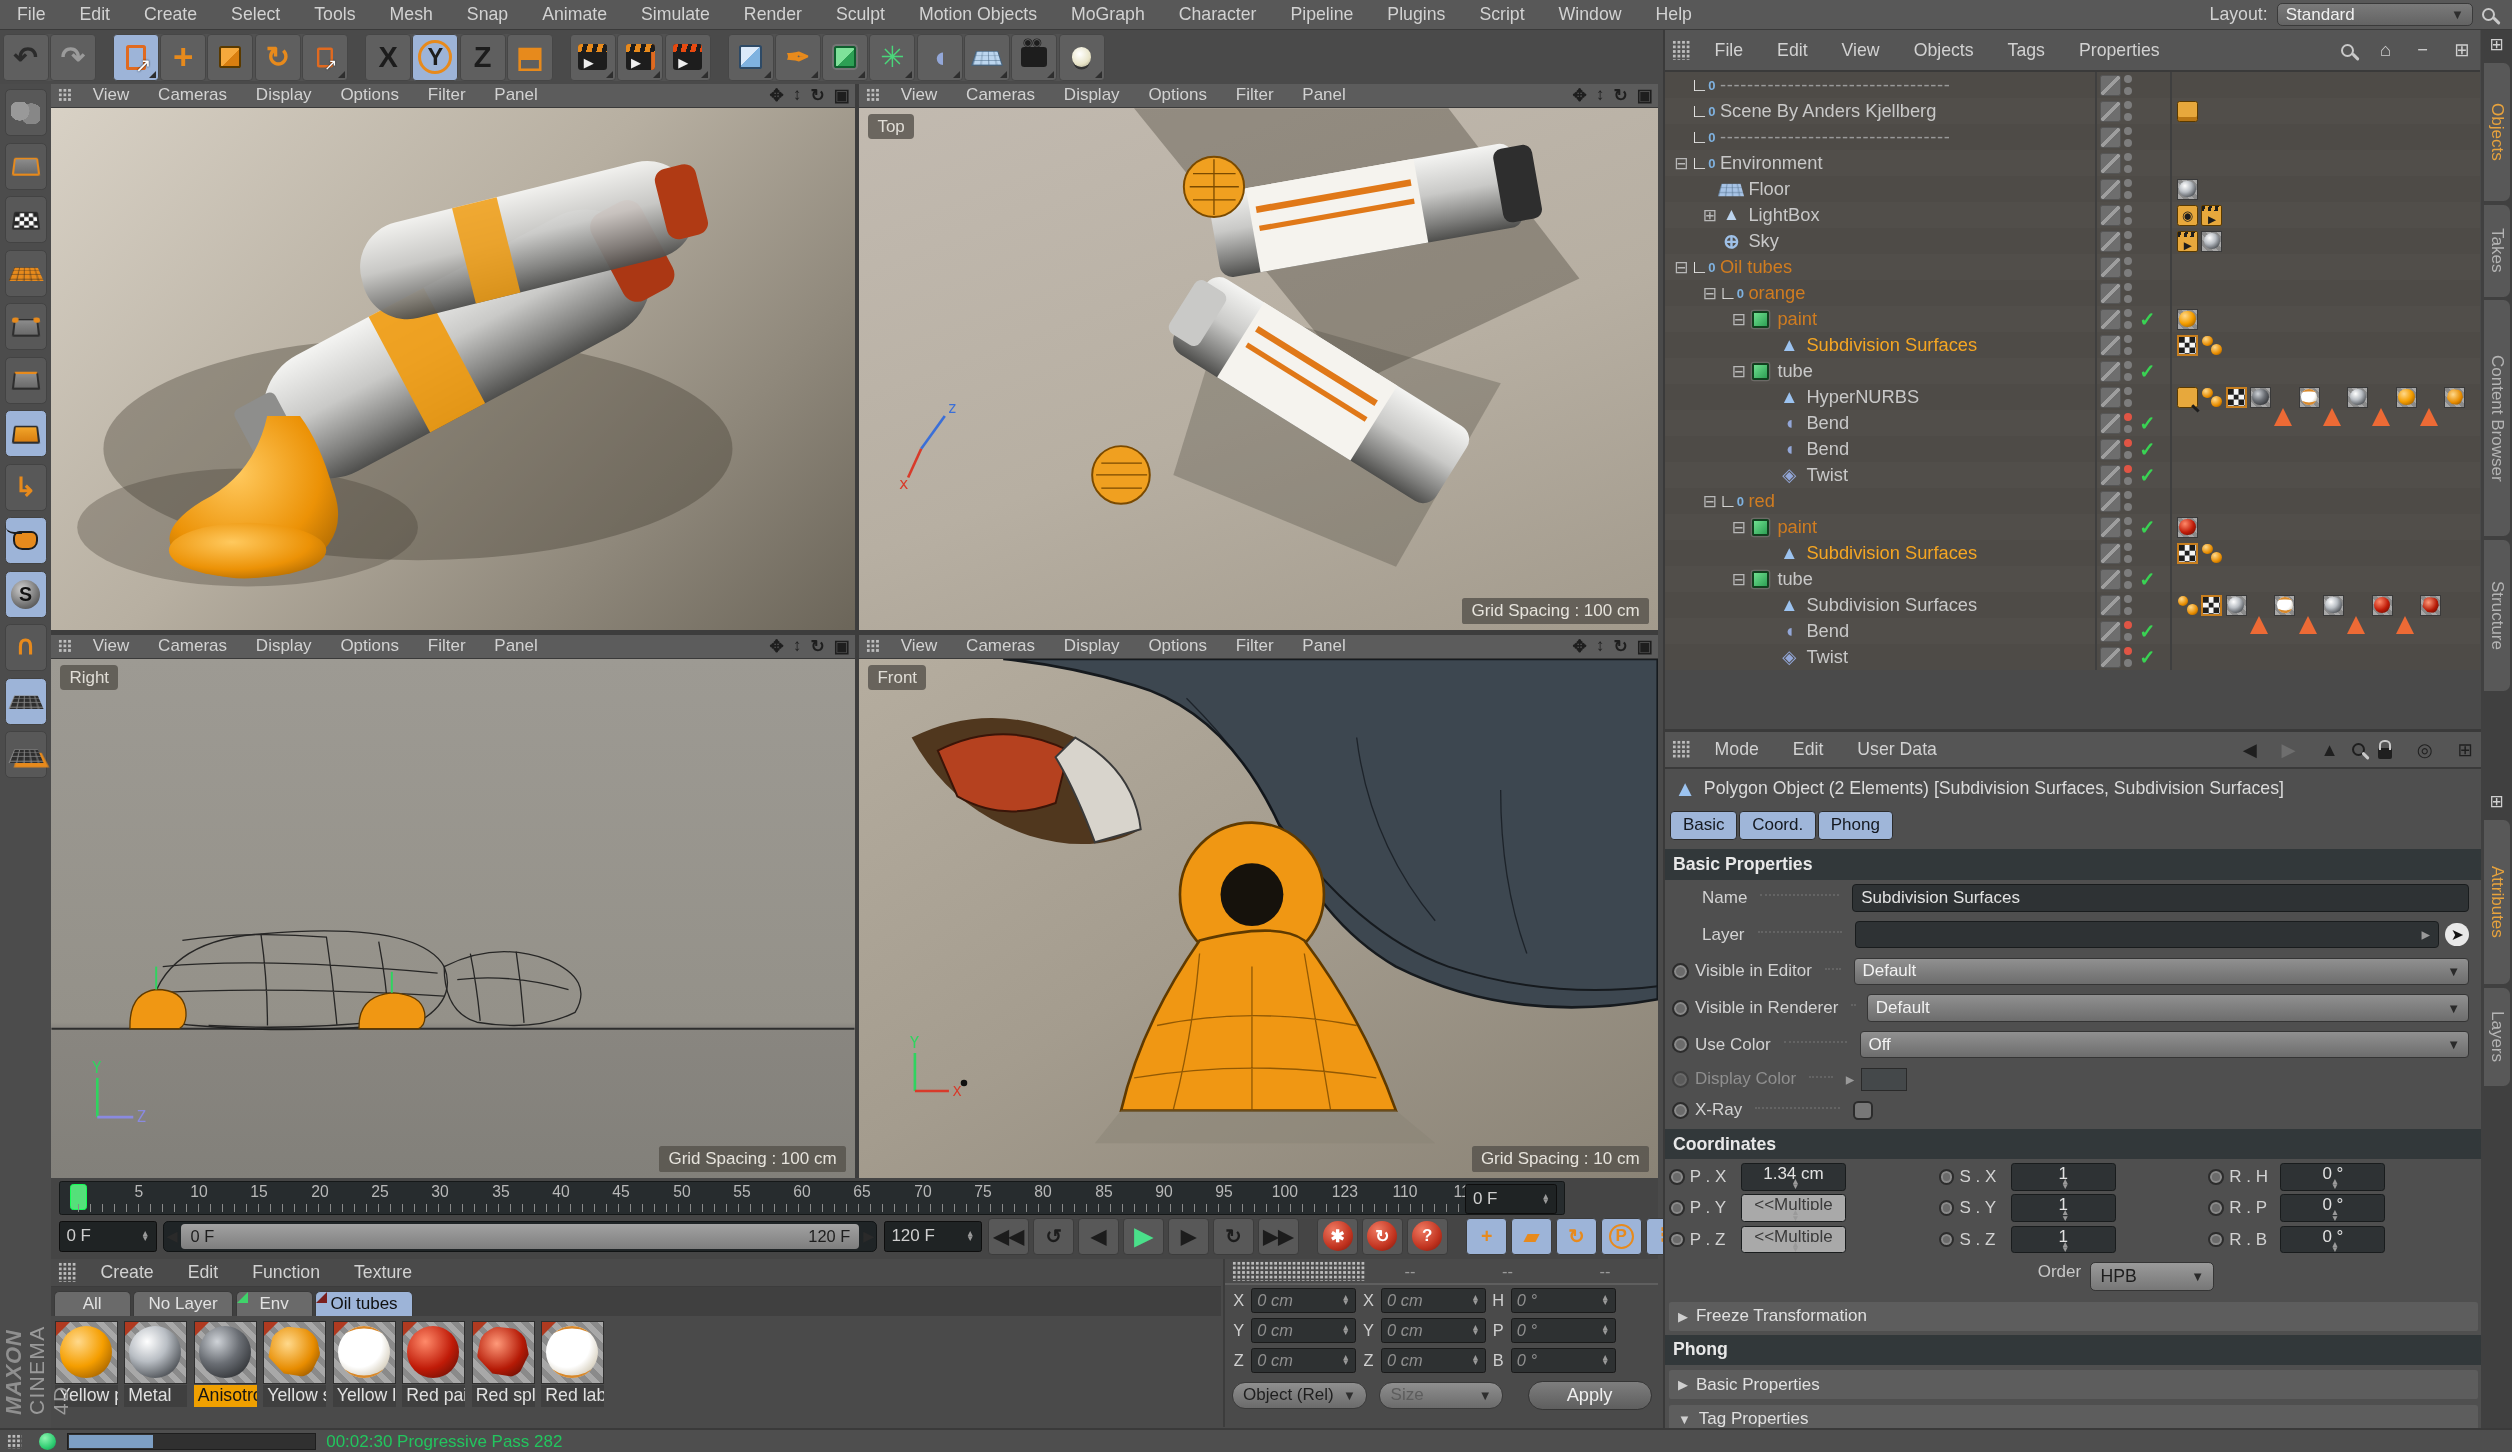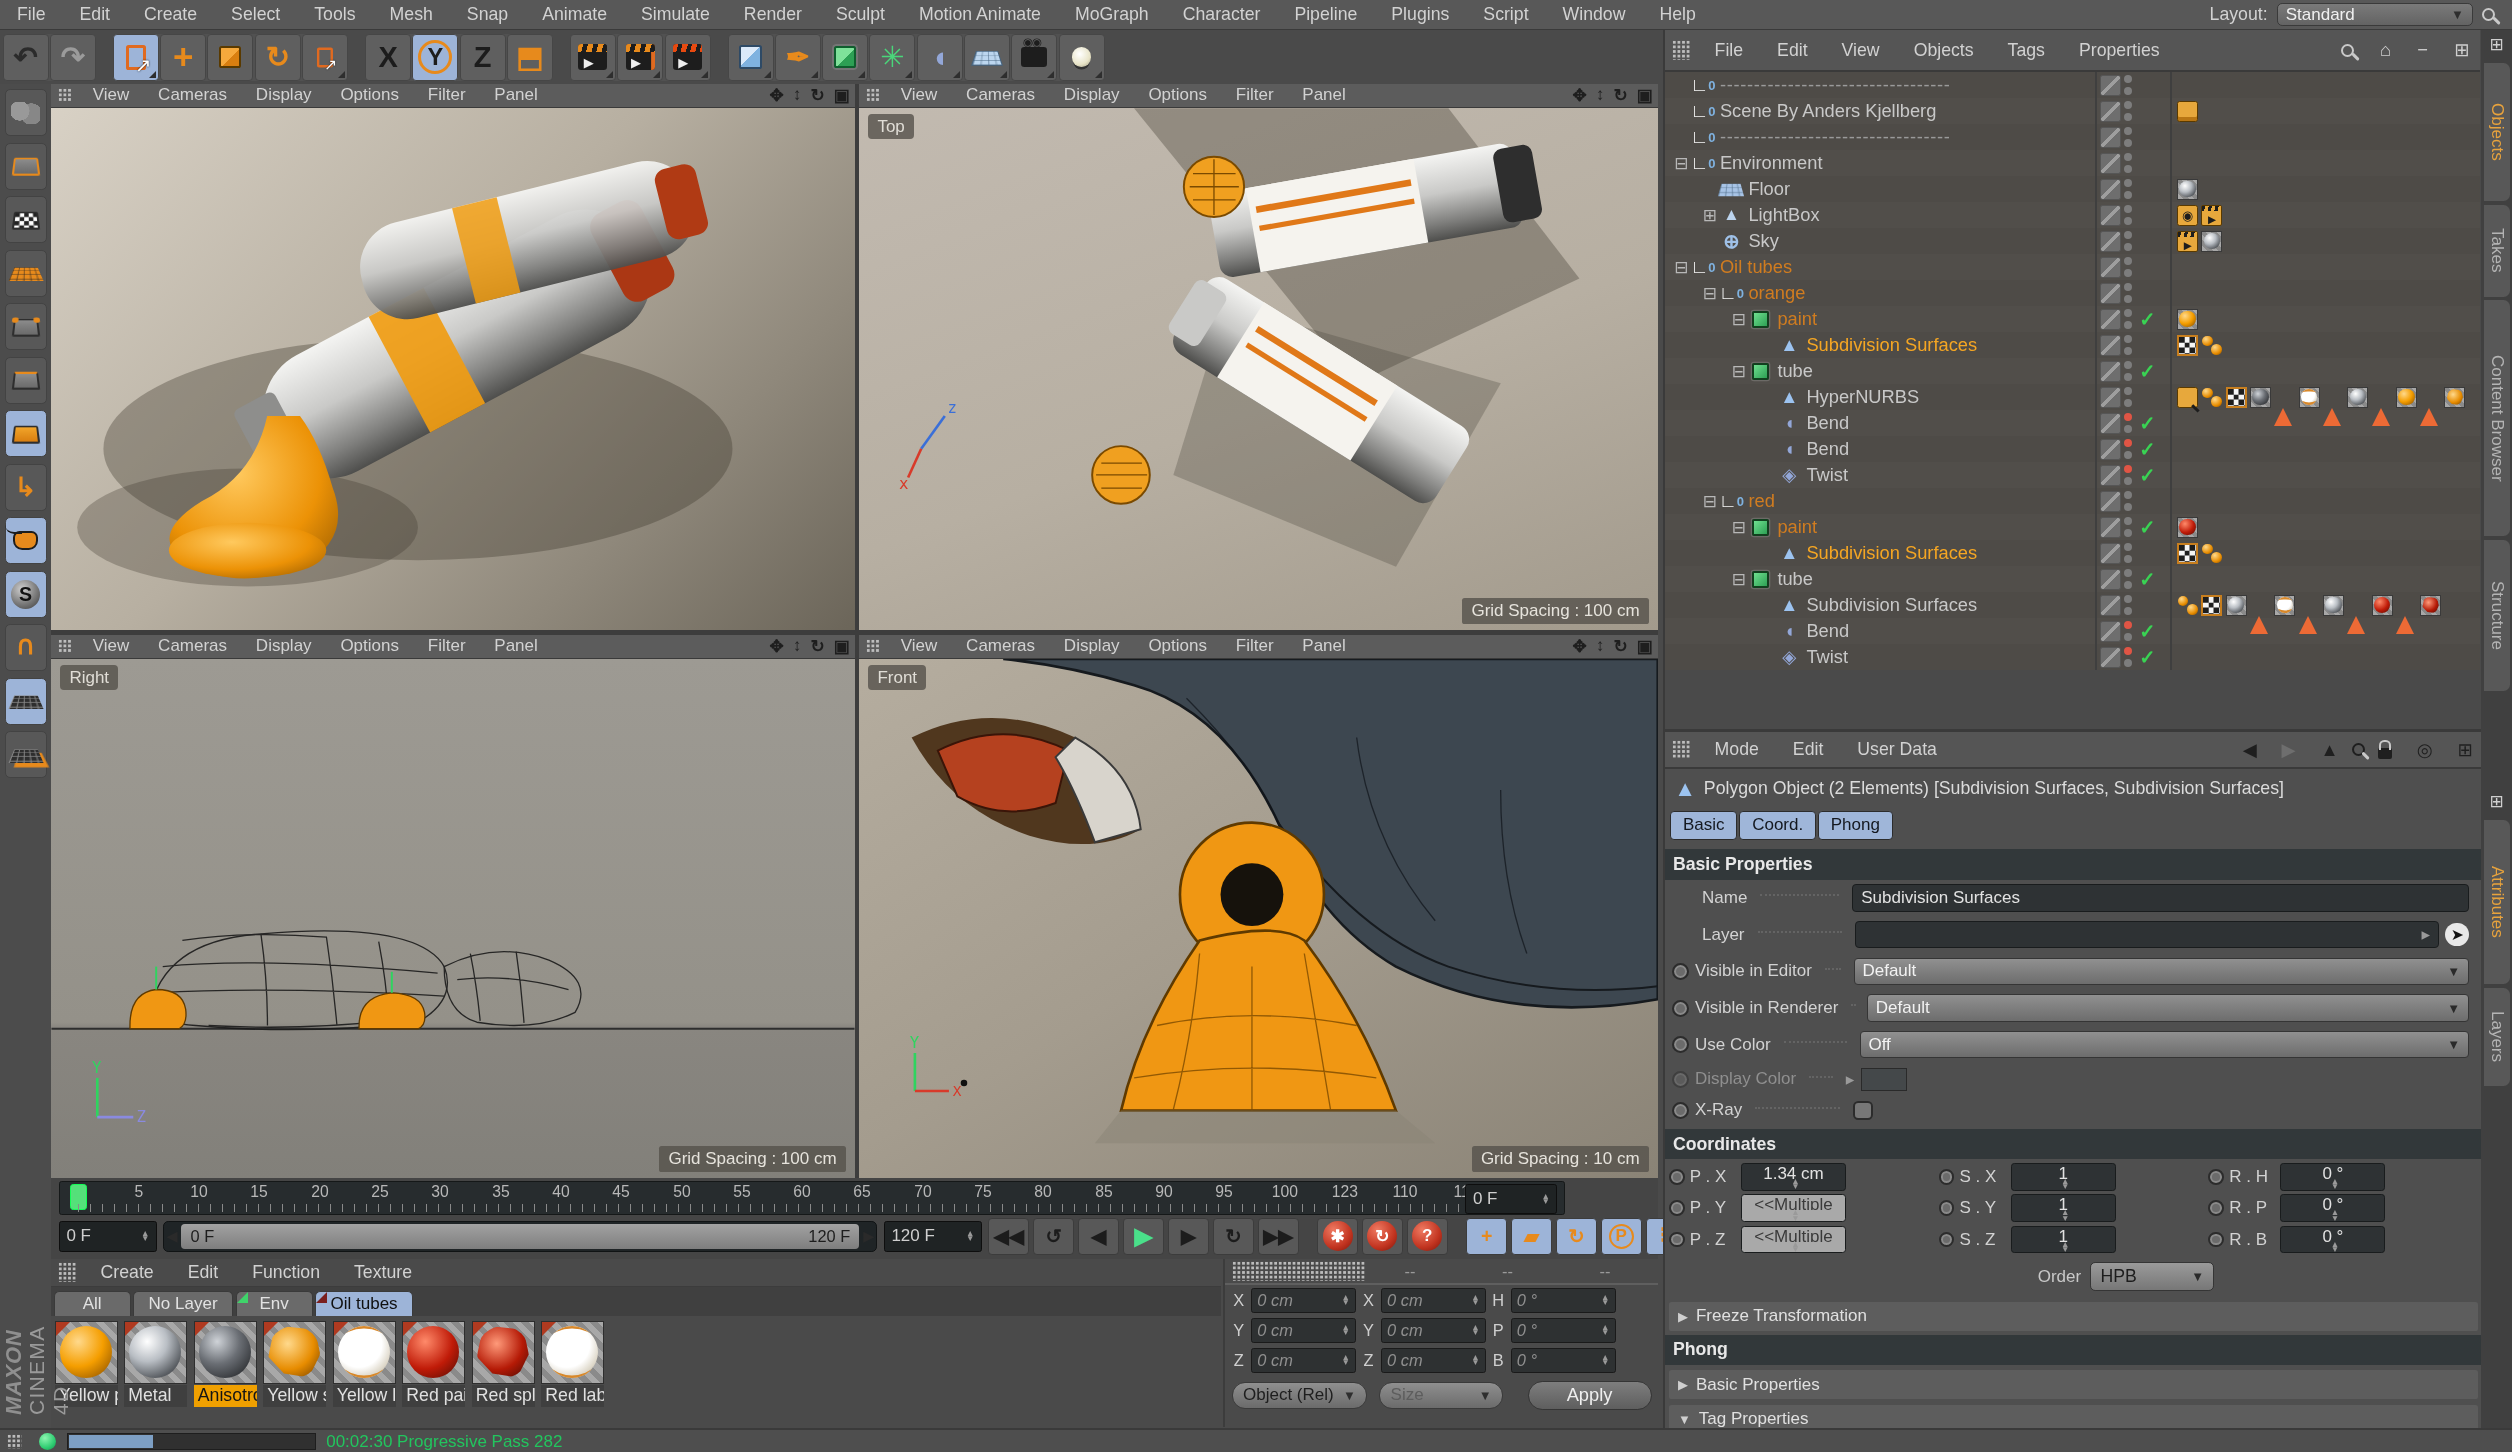--- a/index.html
+++ b/index.html
@@ -254,21 +254,21 @@
   .swatch { width:46px; height:23.6px; background:#44484a; border:1.3px solid #2a2a2a; }
   .checkbox { width:19.6px; height:19.6px; background:#777; border:2px solid #2c2c2c; border-radius:5.2px; display:flex; align-items:center; justify-content:center; color:#1b1b1b; font-size:15.7px; }
   .coordgrid { display:grid; grid-template-columns:1fr 1fr 1fr; padding:3.9px 3.9px; row-gap:3.9px; }
   .ccell { display:flex; align-items:center; gap:5.2px; }
   .ccell .radio { width:15.7px; height:15.7px; border-radius:50%; border:2.6px solid #2c2c2c; background:#6b6b6b; box-shadow:inset 0 0 0 2px #8a8a8a; flex:none; }
   .ccell .cl { width:46px; color:#d2d2d2; white-space:nowrap; }
   .cinput { width:105px; height:27.5px; background:#2e3234; border:1.3px solid #191c1d; border-radius:3.3px;
             color:#e2e2e2; display:flex; align-items:center; padding:0 5.2px;flex-direction:column; }
   .cinput.multi { background:#a9a9a9; color:#3a3a3a; }
   .cinput .val { flex:1; overflow:hidden; white-space:nowrap; }
-  .orderrow { display:flex; align-items:center; justify-content:center; padding:5.2px 0 5.2px 105px; gap:9.2px; }
+  .orderrow { display:flex; align-items:flex-start; justify-content:center; padding:5.2px 0 5.2px 105px; gap:9.2px; }
   .ordersel { width:124px; height:29px; background:linear-gradient(#9a9a9a,#777); border:1.3px solid #353535; border-radius:5.2px;
               color:#1d1d1d; font-size:17.7px; display:flex; align-items:center; padding:0 9.2px; }
 
   
   .vtabs { position:absolute; left:2481px; top:30px; width:31px; height:1398px; background:#404040; }
   .vtab { writing-mode:vertical-rl; background:#585858; color:#b4b4b4; font-size:17px;
           border-radius:0 6.5px 6.5px 0; margin:3.9px 0 3.9px 2.6px; padding:11.8px 2.6px; text-align:center; width:26px; }
   .vtab.active { color:#e8a33d; }
   .vtab-plus { color:#cfcfcf; font-size:17px; text-align:center; padding:3.9px 0; }
 
@@ -300,21 +300,21 @@
         <span class="menu-item">Edit</span>
         <span class="menu-item">Create</span>
         <span class="menu-item">Select</span>
         <span class="menu-item">Tools</span>
         <span class="menu-item">Mesh</span>
         <span class="menu-item">Snap</span>
         <span class="menu-item">Animate</span>
         <span class="menu-item">Simulate</span>
         <span class="menu-item">Render</span>
         <span class="menu-item">Sculpt</span>
-        <span class="menu-item">Motion Animate</span>
+        <span class="menu-item">Motion Objects</span>
         <span class="menu-item">MoGraph</span>
         <span class="menu-item">Character</span>
         <span class="menu-item">Pipeline</span>
         <span class="menu-item">Plugins</span>
         <span class="menu-item">Script</span>
         <span class="menu-item">Window</span>
         <span class="menu-item">Help</span>
       </div>
     <div class="right">
       <span class="layout-label">Layout:</span>

